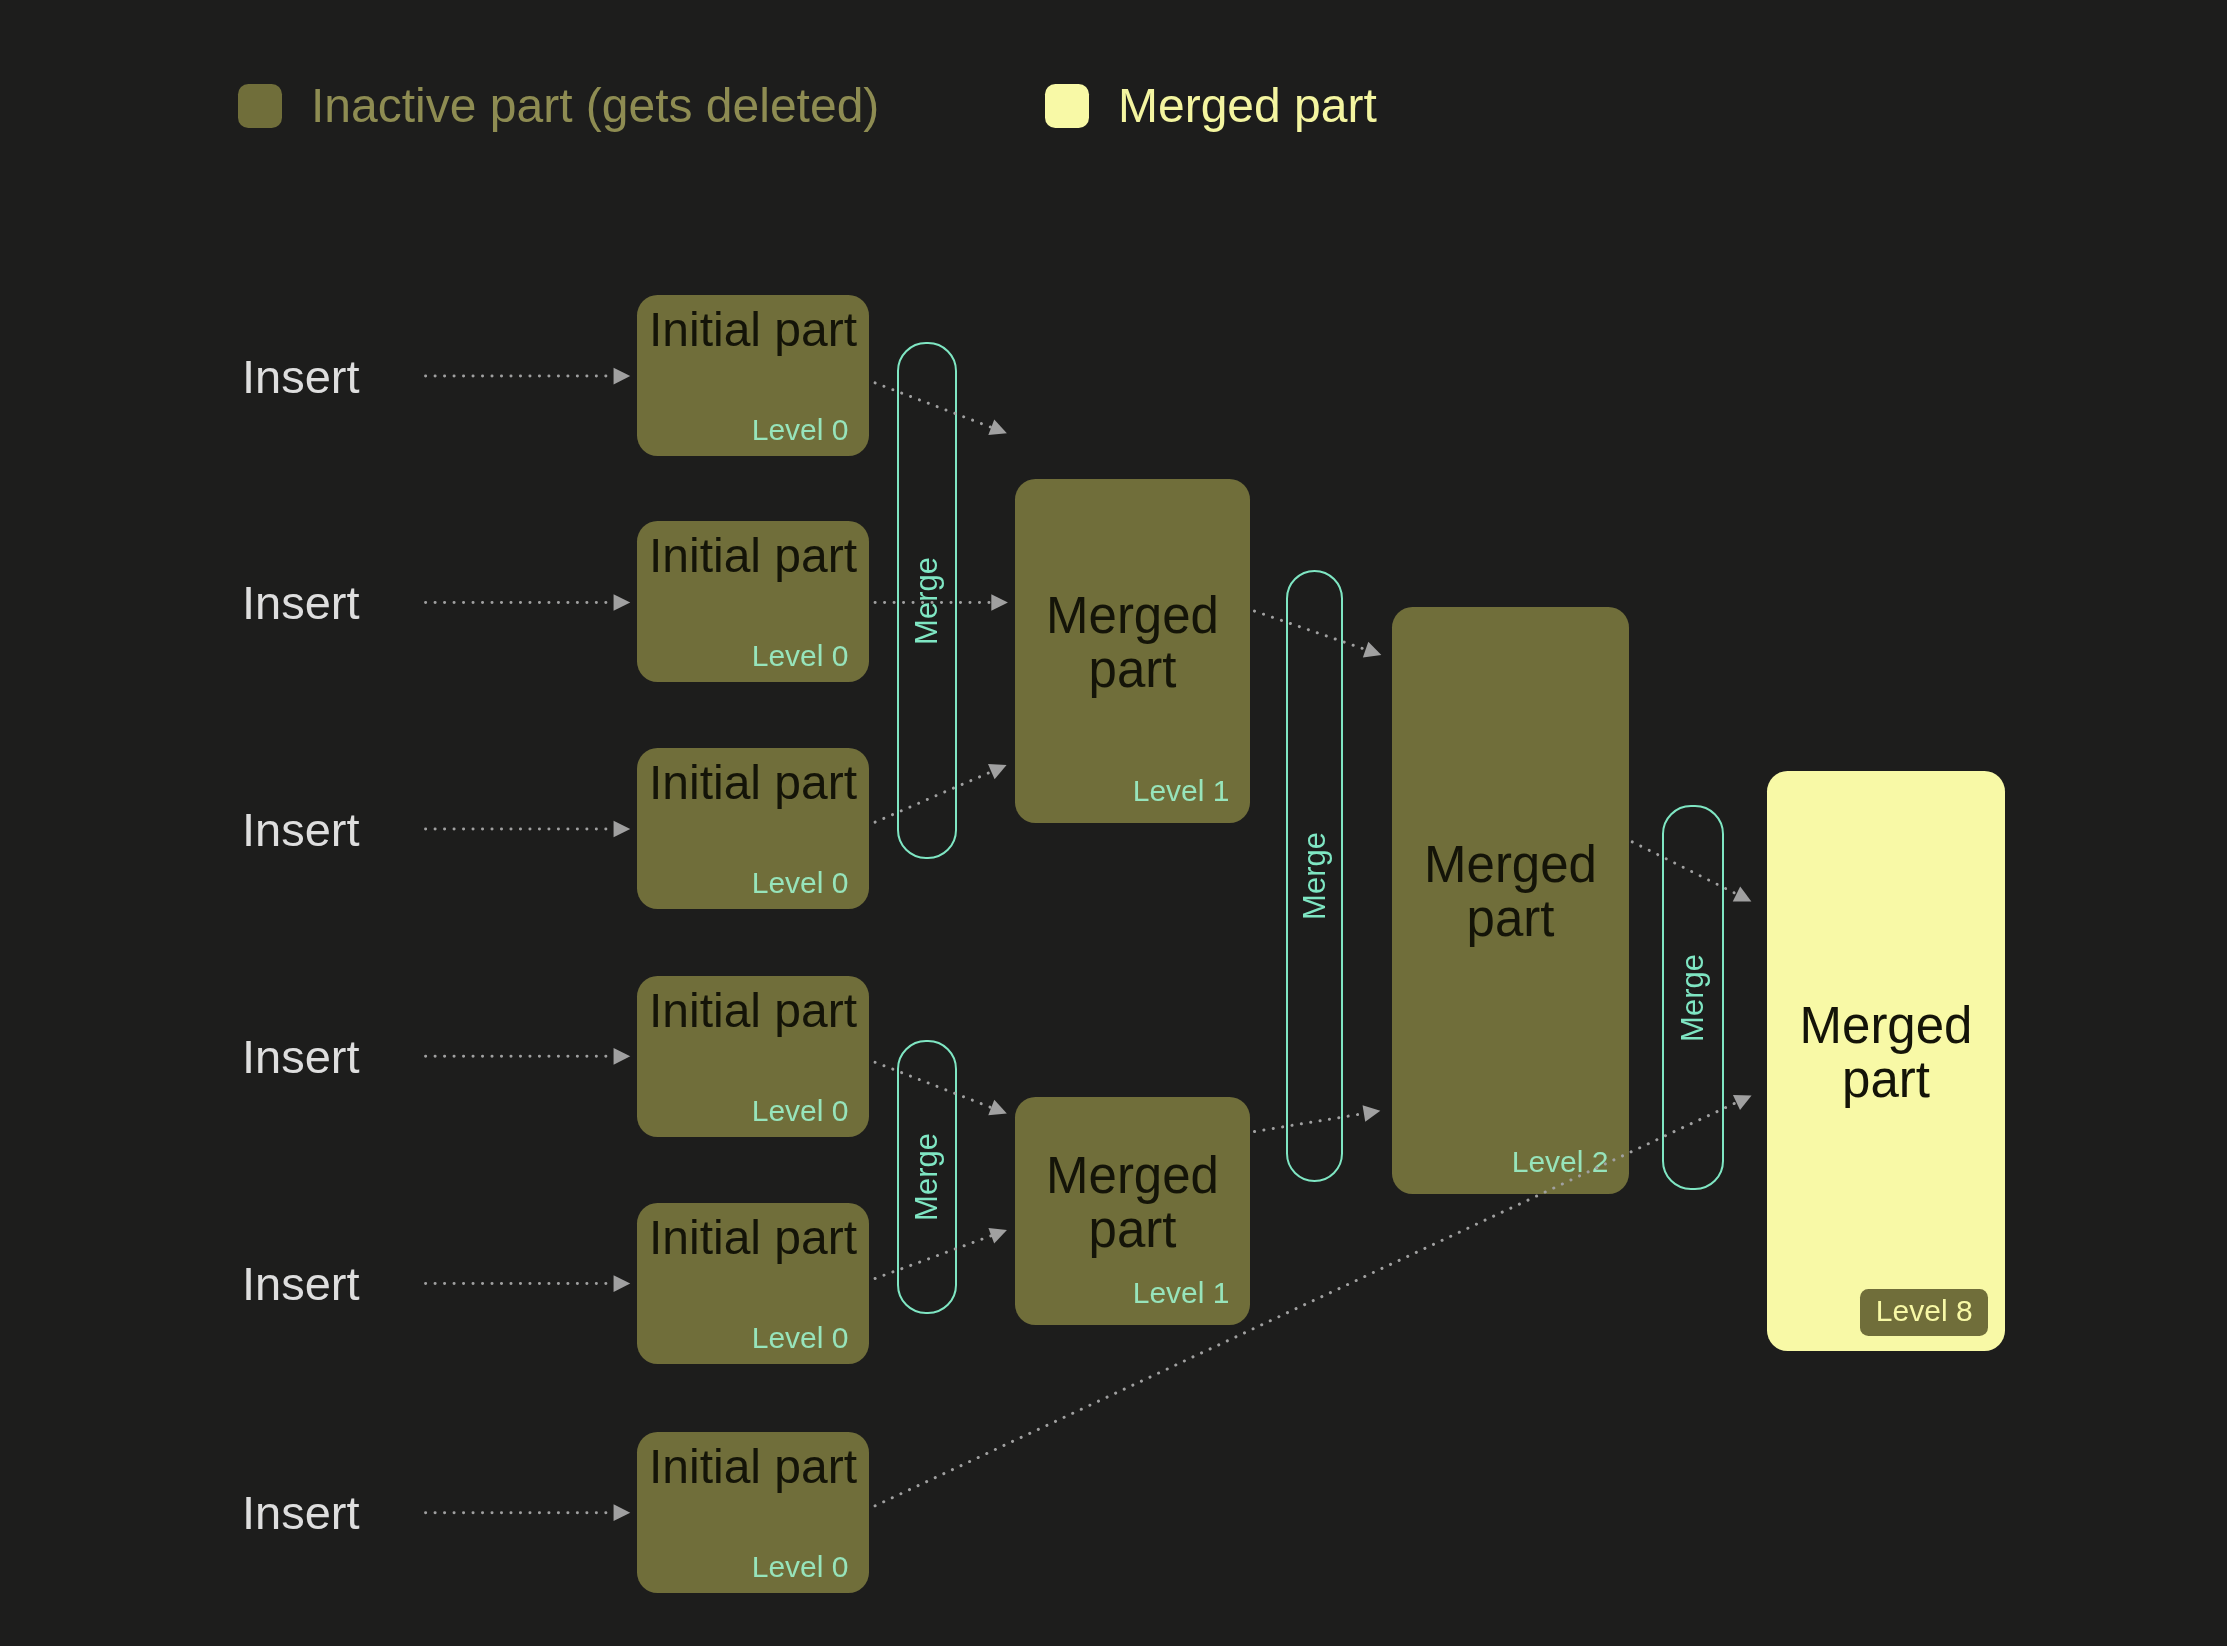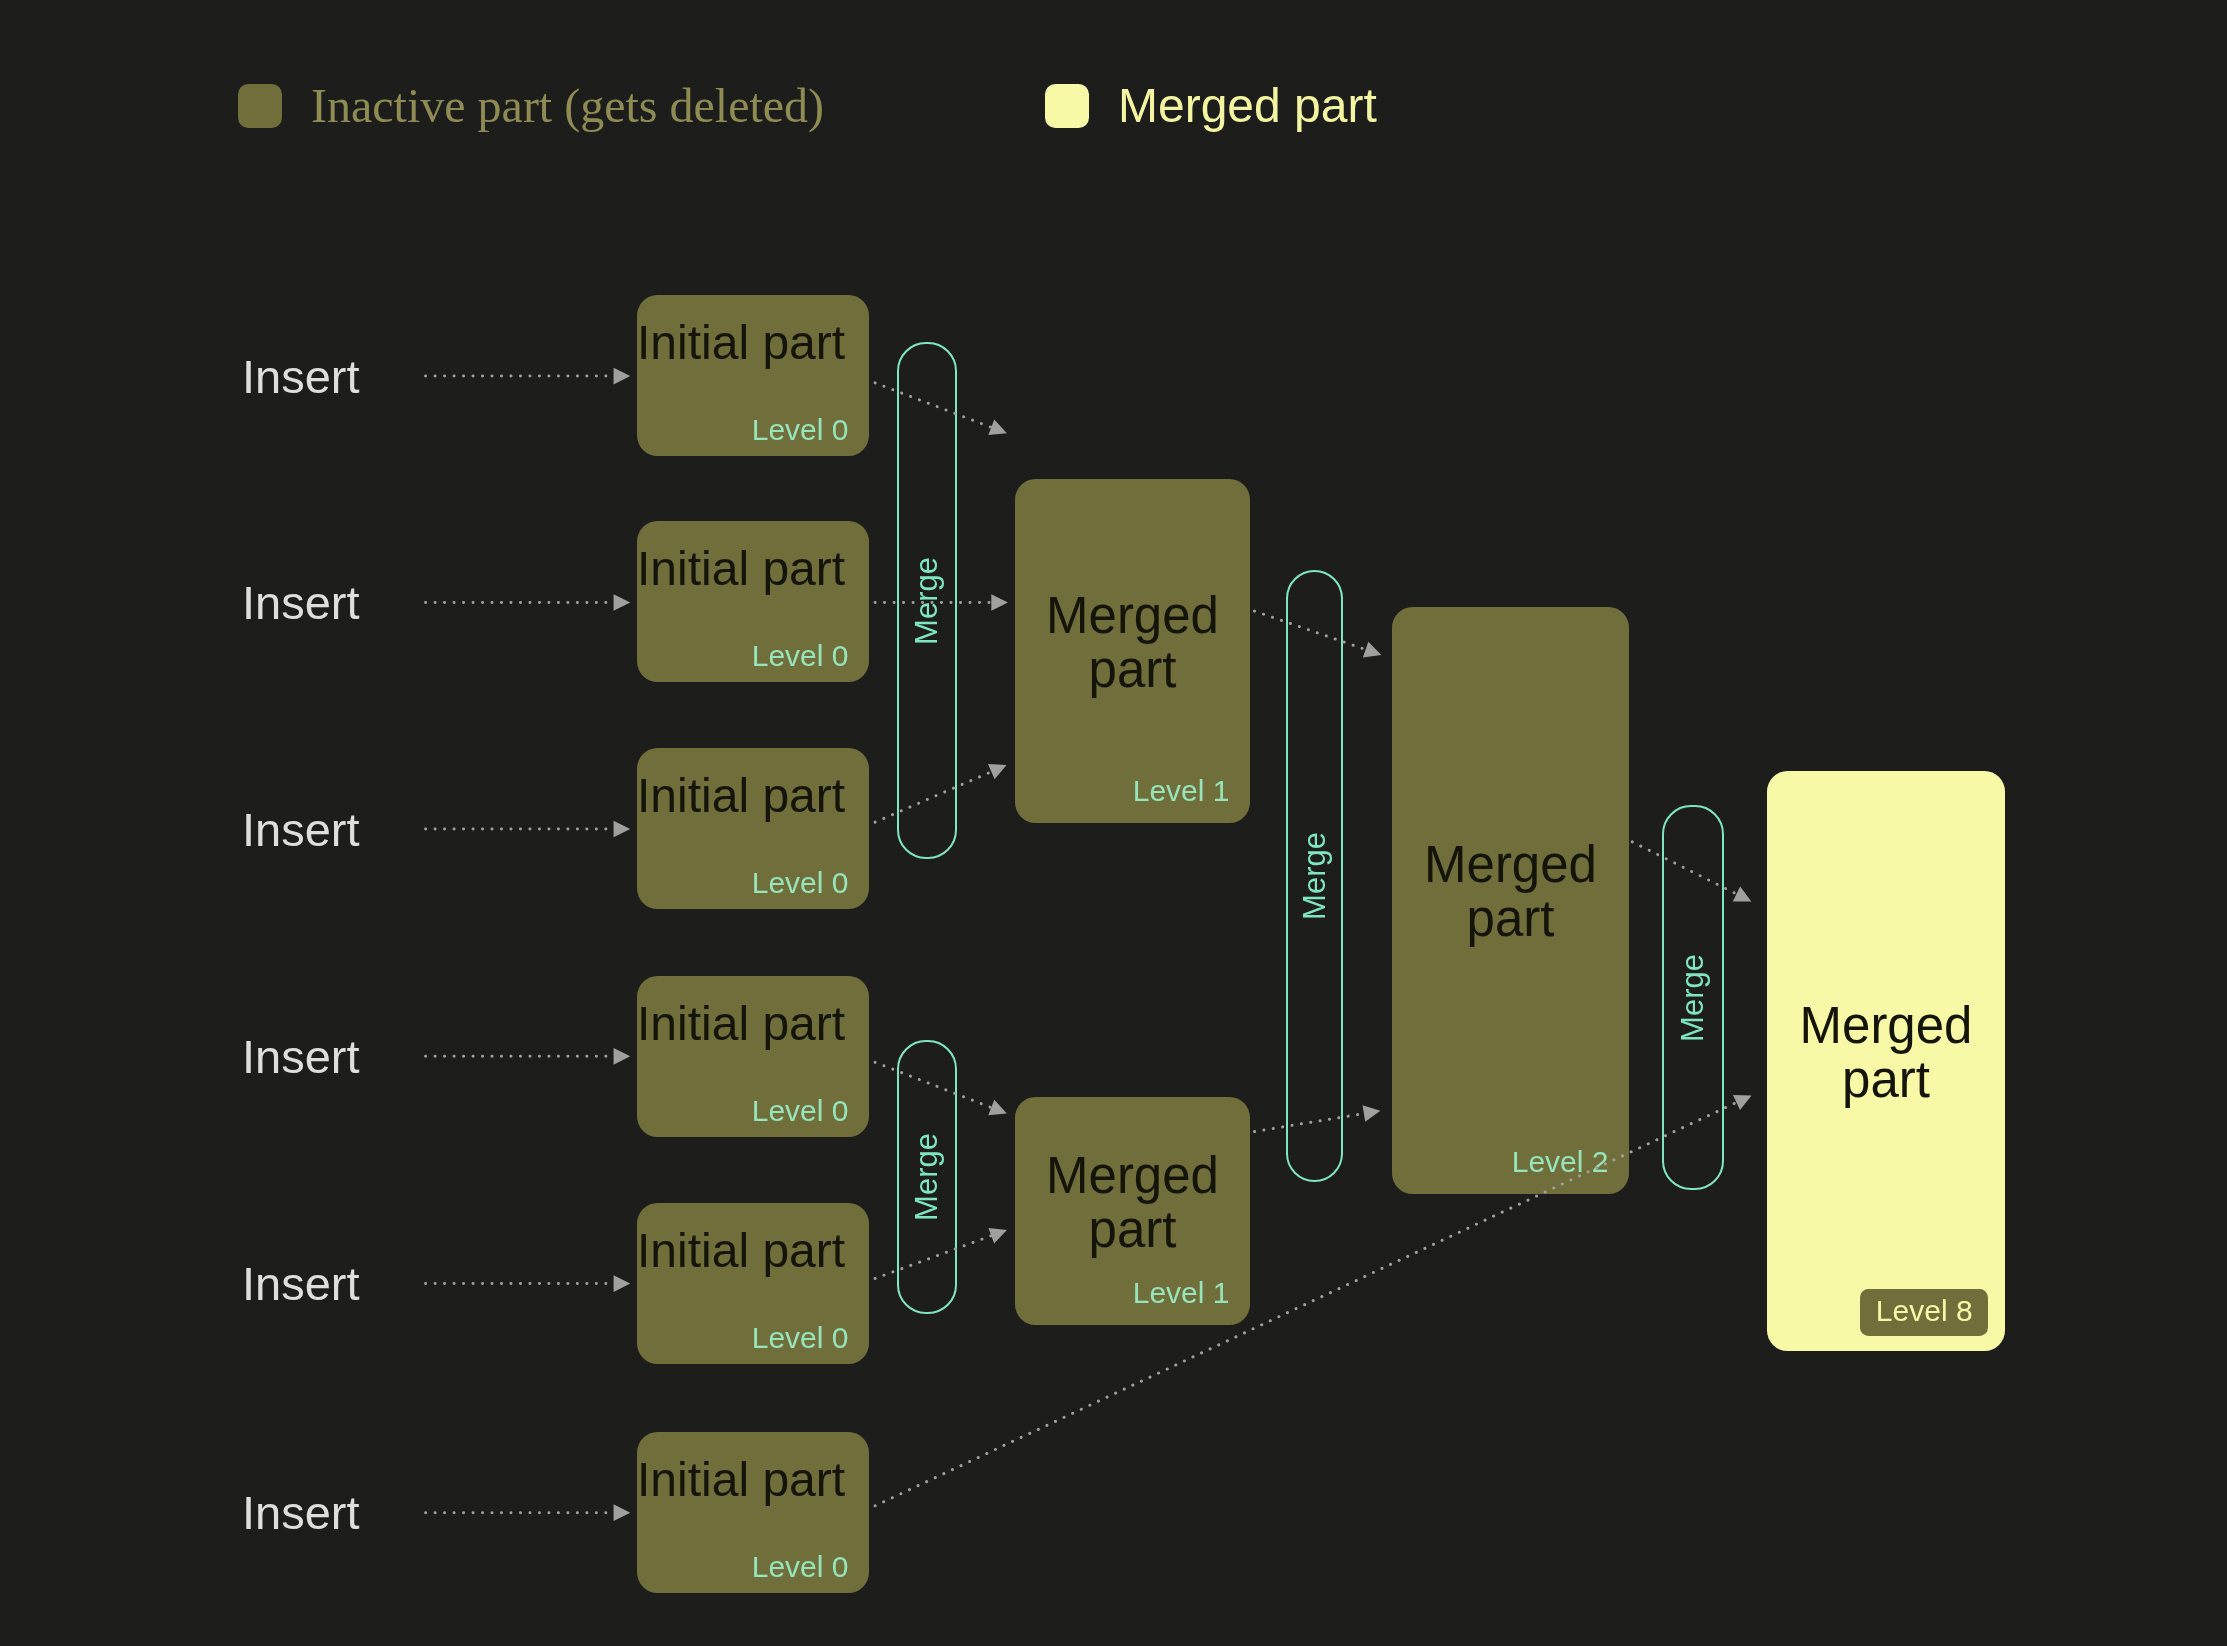--- a/index.html
+++ b/index.html
@@ -19,21 +19,21 @@
     stroke: var(--arrow, #a0a0a0);
     stroke-width: 3.5;
     stroke-dasharray: 0.1 11;
     stroke-linecap: round;
     marker-end: url(#ah);
   }
   .arrows marker path { fill: var(--arrow, #a8a8a8); }
 
   
   .legend-item { position: absolute; top: 82px; height: 48px; display: flex; align-items: center; gap: 29px; z-index: 2; }
-  .legend-item.inactive-item { left: 238px; font-family: Liberation Serif, serif; }
+  .legend-item.inactive-item { left: 238px; }
   .legend-item.active-item  { left: 1045px; }
   .swatch { width: 44px; height: 44px; border-radius: 10.3px; flex: 0 0 auto; }
   .swatch.inactive { background: var(--inactive, #706e3a); }
   .swatch.active   { background: var(--active, #f8f9a6); }
   .legend-label { font-size: 48px; line-height: 1; white-space: nowrap; }
   .legend-label.inactive-text { color: var(--legend-inactive-text, #8e8c52); }
   .legend-label.active-text   { color: var(--legend-active-text, #f4f5a0); }
 
   
   .insert {
@@ -46,21 +46,21 @@
 
   
   .part { position: absolute; border-radius: 20.5px; z-index: 2; }
   .part.inactive-part { background: var(--inactive, #706e3a); color: var(--box-title-text, #141408); }
   .part.active-part   { background: var(--active, #f8f9a6);   color: var(--box-title-text, #141408); }
 
   .initial { left: 637px; width: 232px; height: 161px; }
   .b1 { top: 295px; } .b2 { top: 521px; } .b3 { top: 748px; }
   .b4 { top: 976px; } .b5 { top: 1203px; } .b6 { top: 1432px; }
   .initial .part-title {
-    padding-top: 23px; 
+    padding-top: 10px; text-align: center;
     font-size: 48px; line-height: 1.04; font-weight: 500;
   }
 
   .merged { display: flex; align-items: center; justify-content: center; margin-top: 47px; }
   .merged .part-title { text-align: center; font-size: 51px; line-height: 1.05; font-weight: 500; padding-bottom: 17px; }
   .l1a { left: 1015px; top: 432px;  width: 235px; height: 344px; }
   .l1b { left: 1015px; top: 1050px; width: 235px; height: 228px; }
   .l2  { left: 1392px; top: 560px;  width: 237px; height: 587px; }
   .l3  { left: 1767px; top: 724px;  width: 238px; height: 580px; }
 

